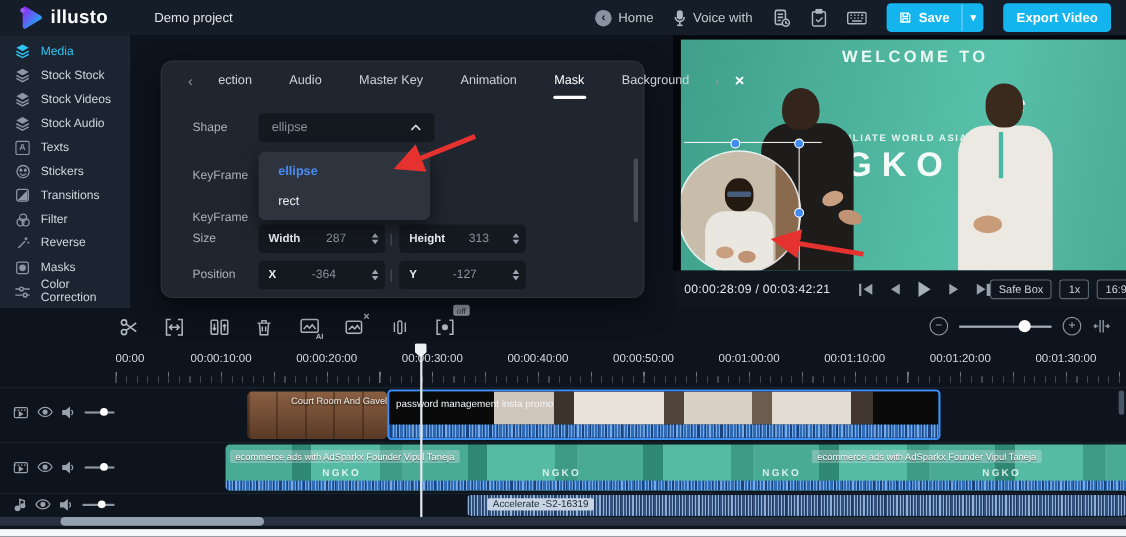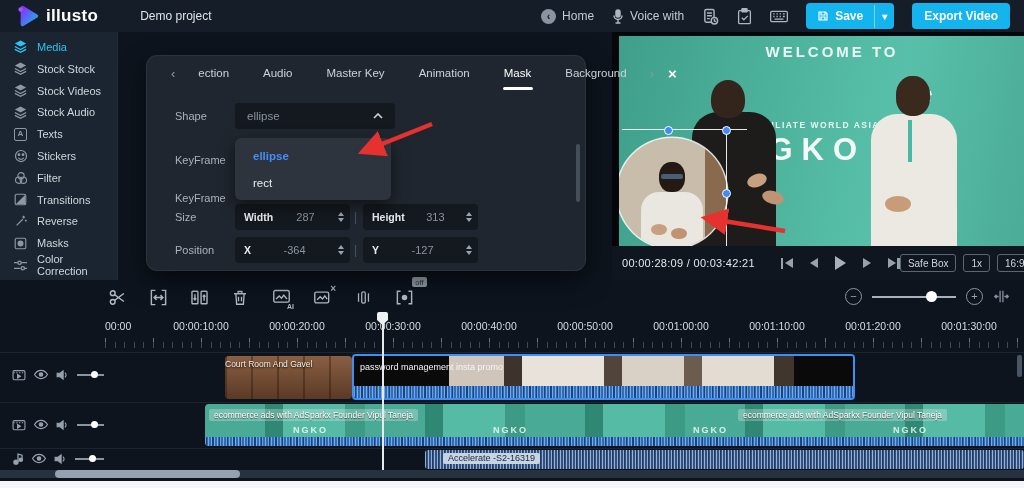--- a/index.html
+++ b/index.html
@@ -145,21 +145,21 @@
   .trk-head{position:absolute;left:0;width:104px;display:flex;align-items:center;gap:8px;padding-left:12px;
       box-sizing:border-box;color:#97a2ae}
   .vol-track{width:30px;height:2px;background:#8b95a1;position:relative;cursor:pointer}
   .vol-knob{position:absolute;top:-2.5px;width:7px;height:7px;border-radius:50%;background:#fff;left:14px}
   
   .clip{position:absolute;border-radius:4px;overflow:hidden;cursor:pointer}
   #clip1{left:225px;top:76px;width:127px;height:43px;
       background:linear-gradient(180deg,#8a5f42,#5a3a26)}
   #clip1::after{content:"";position:absolute;inset:0;
       background:repeating-linear-gradient(90deg,rgba(30,15,5,.35) 0 2px,transparent 2px 26px)}
-  #clip1-label{position:absolute;left:0;top:3px;width:100%;text-align:left;color:#f2efe9;font-size:8.5px;
+  #clip1-label{position:absolute;left:0;top:3px;width:100%;text-align:right;color:#f2efe9;font-size:8.5px;
       text-shadow:0 1px 2px rgba(0,0,0,.9);z-index:2}
   #clip2{left:352px;top:74px;width:503px;height:46px;border:2px solid #3e8ef7;background:#0c0f14;
       box-sizing:border-box}
   #clip2-thumbs{position:absolute;left:0;top:0;width:100%;height:30px;
       background:repeating-linear-gradient(90deg,#0a0a0a 0 95px,#cfc5ba 95px 150px,#3d332c 150px 168px,
       #e8e2da 168px 250px,#51443b 250px 268px,#d9d0c6 268px 330px,#6b5c4f 330px 348px,#e3dcd2 348px 420px,#41362e 420px 440px)}
   #clip2-label{position:absolute;left:6px;top:6px;color:#f4f6f8;font-size:9px;z-index:3;white-space:nowrap}
   .wave{position:absolute;left:0;bottom:0;width:100%;background-color:#2e6cb8;
       background-image:repeating-linear-gradient(90deg,rgba(160,205,255,.65) 0 1px,transparent 1px 3px),
       repeating-linear-gradient(90deg,rgba(8,35,80,.55) 0 2px,transparent 2px 7px)}
@@ -306,36 +306,36 @@
         <circle cx="8" cy="8" r="6.3"></circle>
           <circle cx="5.7" cy="6.5" r=".9" fill="currentColor"></circle>
           <circle cx="10.3" cy="6.5" r=".9" fill="currentColor"></circle>
           <path d="M5 10a3.4 3.4 0 0 0 6 0"></path>
       </svg>
     </span>
       <span>Stickers</span>
   </div>
   <div class="sb-item">
     <span class="sb-ico">
+      <svg width="13" height="13" viewBox="0 0 16 16">
+          <rect x="1.5" y="1.5" width="13" height="13" rx="2" fill="none" stroke="currentColor" stroke-width="1.4"></rect>
+          <path d="M13.5 2.5v11h-11Z" fill="currentColor"></path>
+        </svg>
+    </span>
+      <span>Transitions</span>
+  </div>
+  <div class="sb-item">
+    <span class="sb-ico">
       <svg width="14" height="14" viewBox="0 0 16 16" fill="none" stroke="currentColor" stroke-width="1.3">
         <circle cx="8" cy="5.5" r="3.6"></circle>
           <circle cx="5.3" cy="10.5" r="3.6"></circle>
           <circle cx="10.7" cy="10.5" r="3.6"></circle>
       </svg>
     </span>
       <span>Filter</span>
-  </div>
-  <div class="sb-item">
-    <span class="sb-ico">
-      <svg width="13" height="13" viewBox="0 0 16 16">
-          <rect x="1.5" y="1.5" width="13" height="13" rx="2" fill="none" stroke="currentColor" stroke-width="1.4"></rect>
-          <path d="M13.5 2.5v11h-11Z" fill="currentColor"></path>
-        </svg>
-    </span>
-      <span>Transitions</span>
   </div>
   <div class="sb-item">
     <span class="sb-ico">
       <svg width="14" height="14" viewBox="0 0 16 16" fill="none" stroke="currentColor" stroke-width="1.4">
         <path d="M3 13 10 6"></path>
           <path d="M11 2v3M9.5 3.5h3M13.5 6.5v2M12.5 7.5h2"></path>
       </svg>
     </span>
       <span>Reverse</span>
   </div>

